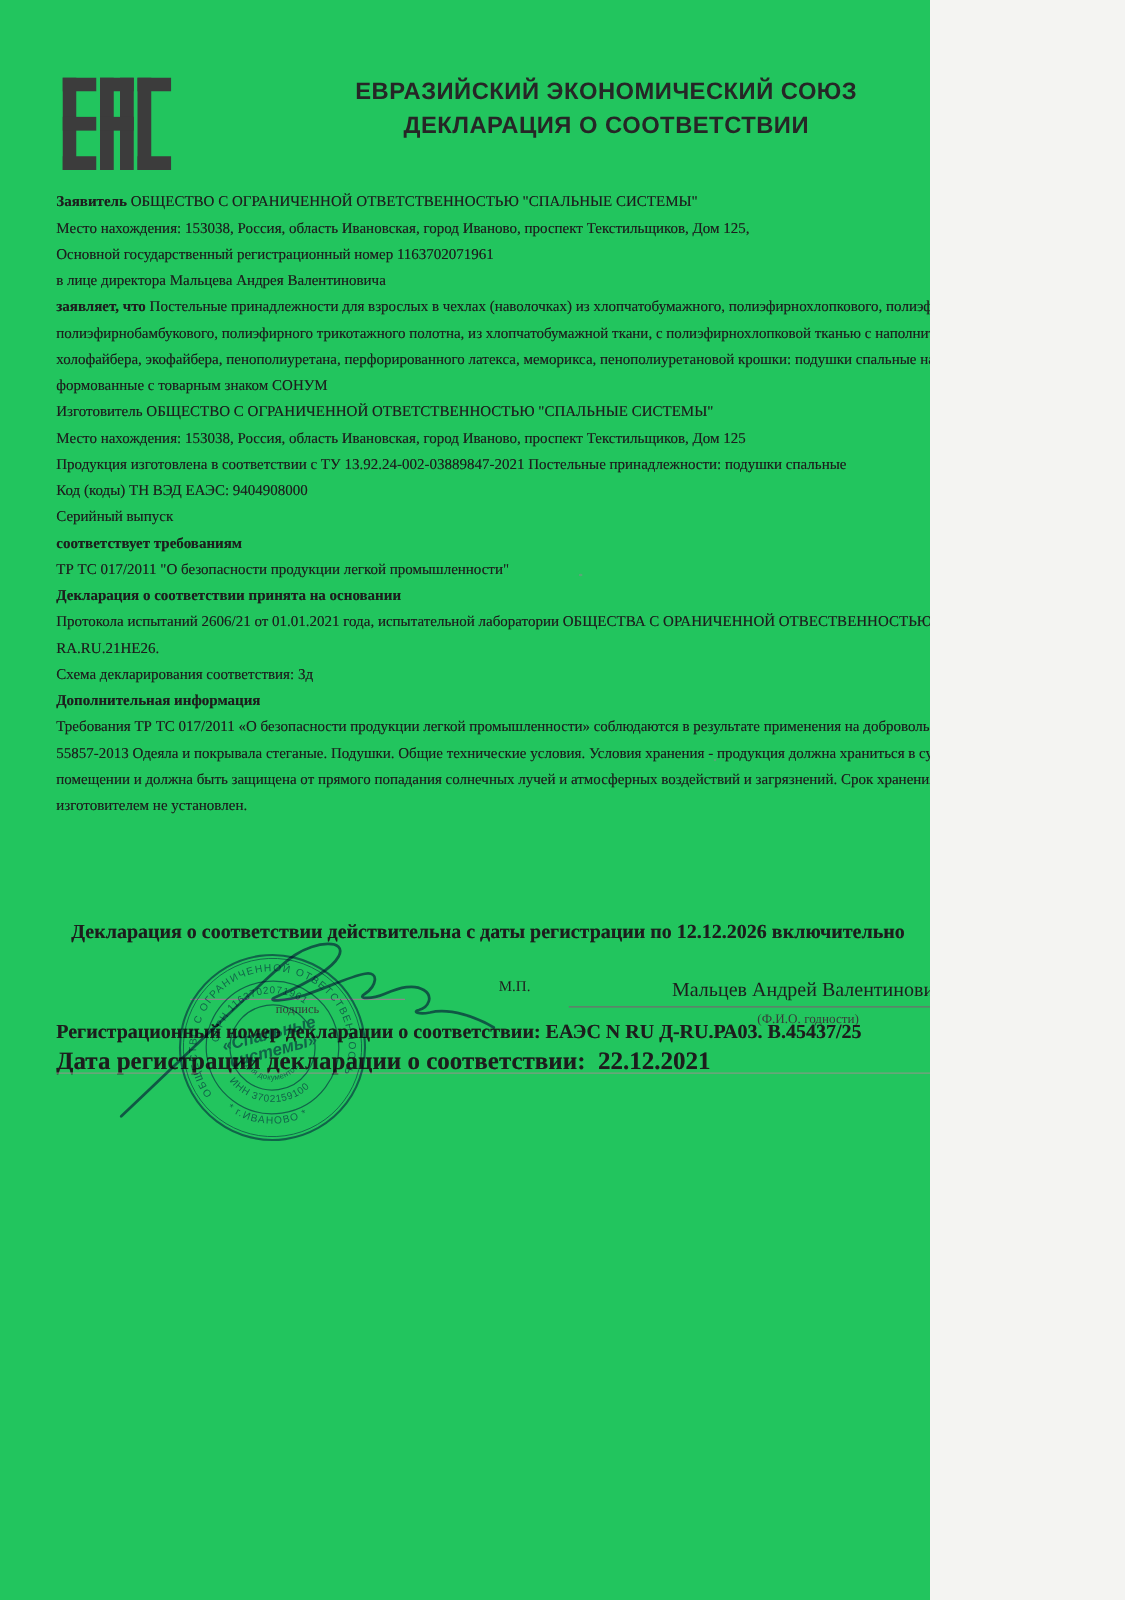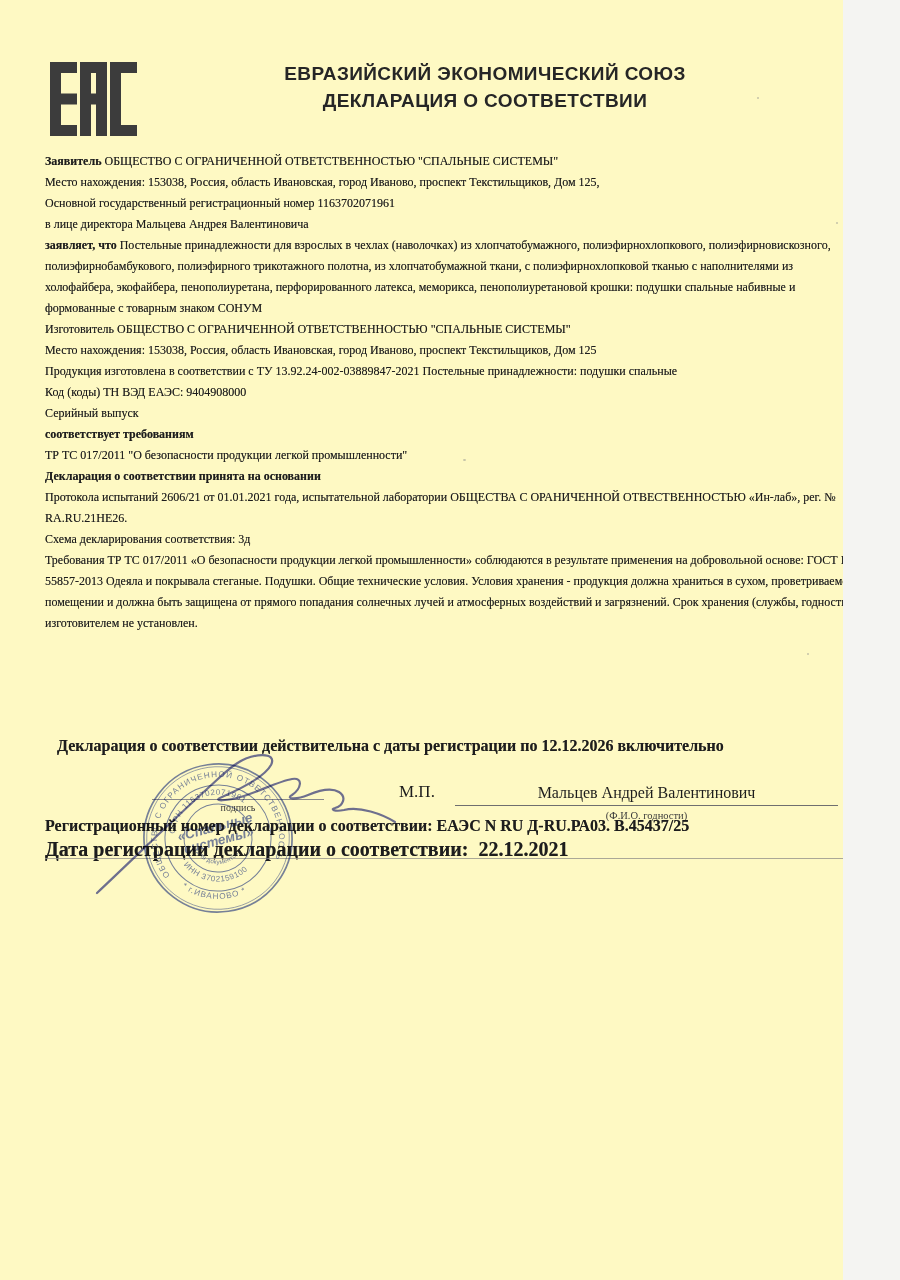--- a/index.html
+++ b/index.html
@@ -1,37 +1,37 @@
 <!DOCTYPE html>
 <html><head>
 <meta charset="utf-8">
 <style>
   html,body{margin:0;padding:0;}
   body{width:900px;height:1280px;background:#f4f4f2;font-family:"Liberation Serif",serif;}
-  .page{position:relative;width:843px;height:1280px;background:#fef9c3;overflow:hidden;color:#1d1d1d;}
+  .page{position:relative;width:744px;height:1280px;background:#22c55e;overflow:hidden;color:#1d1d1d;}
 
   
   .eac-logo{position:absolute;left:50px;top:62px;width:87px;height:74px;}
   .doc-titles{position:absolute;left:170px;top:60px;width:630px;text-align:center;
     font-family:"Liberation Sans",sans-serif;font-weight:bold;font-size:19px;line-height:27px;
     color:#262626;letter-spacing:.4px;}
 
   
   .doc-body{position:absolute;left:45px;top:151px;width:812px;font-size:12px;line-height:21px;
     text-shadow:0 0 .5px rgba(30,30,30,.55);}
   .doc-body p{margin:0;}
   .doc-body b{font-weight:bold;}
 
   .validity{position:absolute;left:57px;top:737px;width:812px;font-size:16px;font-weight:bold;
     text-shadow:0 0 .5px rgba(30,30,30,.55);}
 
   
   .sign-line{position:absolute;left:152px;top:799px;width:172px;border-top:1.4px solid #8a8a8a;}
   .sign-caption{position:absolute;left:152px;top:802px;width:172px;text-align:center;font-size:10px;color:#3a3a3a;}
-  .mp{position:absolute;left:399px;top:782px;font-size:17px;}
+  .mp{position:absolute;left:399px;top:782px;font-size:12px;}
   .fio-line{position:absolute;left:455px;top:784px;width:383px;text-align:center;font-size:16px;
     border-bottom:1.4px solid #6f6f6f;padding-bottom:3px;}
   .fio-caption{position:absolute;left:455px;top:810px;width:383px;text-align:center;font-size:10.5px;color:#3a3a3a;}
 
   .reg-number{position:absolute;left:45px;top:817px;width:812px;font-size:16px;font-weight:bold;
     text-shadow:0 0 .5px rgba(30,30,30,.55);white-space:pre-wrap;}
   .reg-date{position:absolute;left:45px;top:838px;width:812px;font-size:20px;font-weight:bold;
     text-shadow:0 0 .5px rgba(30,30,30,.55);white-space:pre-wrap;}
   .bottom-rule{position:absolute;left:45px;top:858px;width:808px;border-top:1.5px solid #96938c;opacity:.8;}
 
@@ -77,20 +77,21 @@
     <p><b></b><span>Изготовитель ОБЩЕСТВО С ОГРАНИЧЕННОЙ ОТВЕТСТВЕННОСТЬЮ "СПАЛЬНЫЕ СИСТЕМЫ"</span></p>
     <p><b></b><span>Место нахождения: 153038, Россия, область Ивановская, город Иваново, проспект Текстильщиков, Дом 125</span></p>
     <p><b></b><span>Продукция изготовлена в соответствии с ТУ 13.92.24-002-03889847-2021 Постельные принадлежности: подушки спальные</span></p>
     <p><b></b><span>Код (коды) ТН ВЭД ЕАЭС: 9404908000</span></p>
     <p><b></b><span>Серийный выпуск</span></p>
     <p><b>соответствует требованиям</b><span></span></p>
     <p><b></b><span>ТР ТС 017/2011 "О безопасности продукции легкой промышленности"</span></p>
     <p><b>Декларация о соответствии принята на основании</b><span></span></p>
     <p><b></b><span>Протокола испытаний 2606/21 от 01.01.2021 года, испытательной лаборатории ОБЩЕСТВА С ОРАНИЧЕННОЙ ОТВЕСТВЕННОСТЬЮ «Ин-лаб», рег. № RA.RU.21НЕ26.</span></p>
     <p><b></b><span>Схема декларирования соответствия: 3д</span></p>
+    <p><b>Дополнительная информация</b><span></span></p>
     <p><b></b><span>Требования ТР ТС 017/2011 «О безопасности продукции легкой промышленности» соблюдаются в результате применения на добровольной основе: ГОСТ Р 55857-2013 Одеяла и покрывала стеганые. Подушки. Общие технические условия. Условия хранения - продукция должна храниться в сухом, проветриваемом помещении и должна быть защищена от прямого попадания солнечных лучей и атмосферных воздействий и загрязнений. Срок хранения (службы, годности) изготовителем не установлен.</span></p>
   </main>
 
   <div class="validity">Декларация о соответствии действительна с даты регистрации по 12.12.2026 включительно</div>
 
   <div class="sign-line"></div>
   <div class="sign-caption">подпись</div>
   <div class="mp">М.П.</div>
   <div class="fio-line">Мальцев Андрей Валентинович</div>
   <div class="fio-caption">(Ф.И.О. годности)</div>

